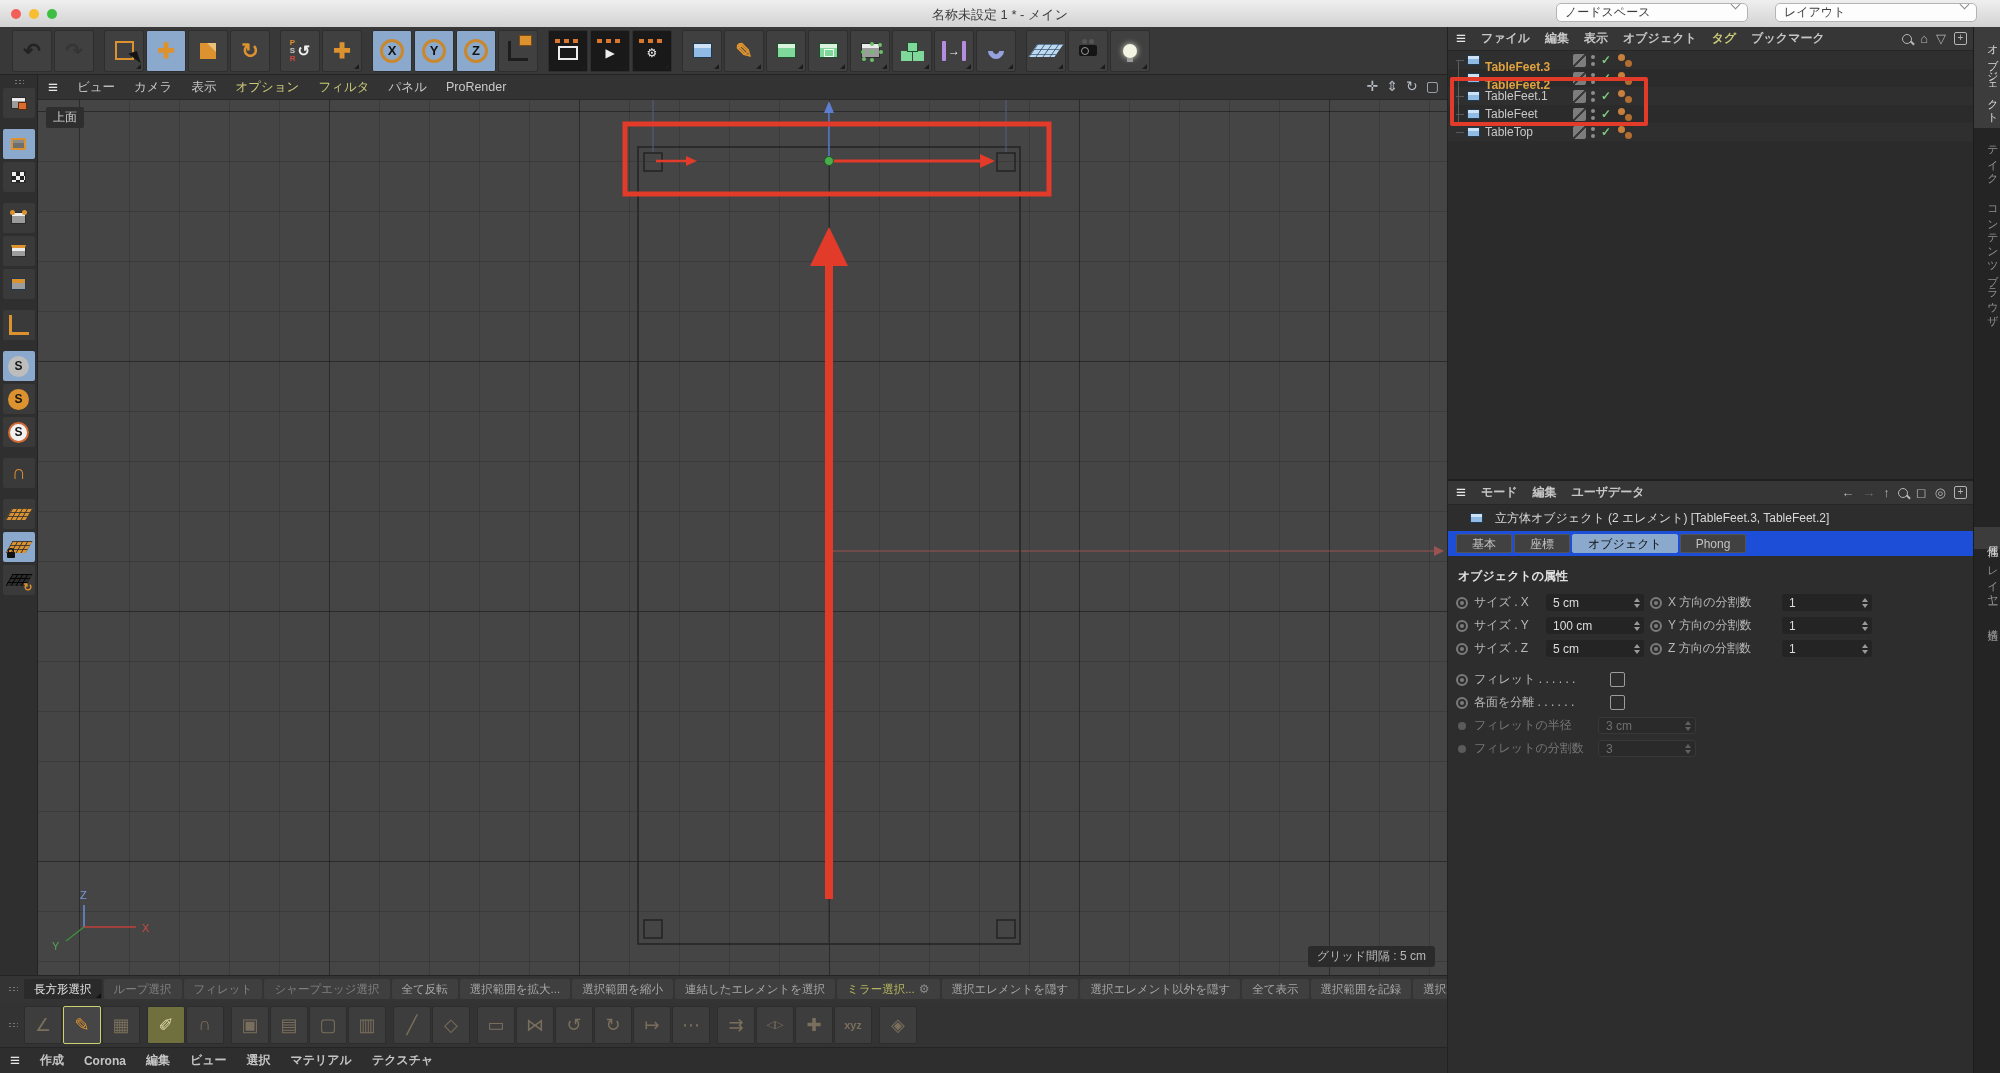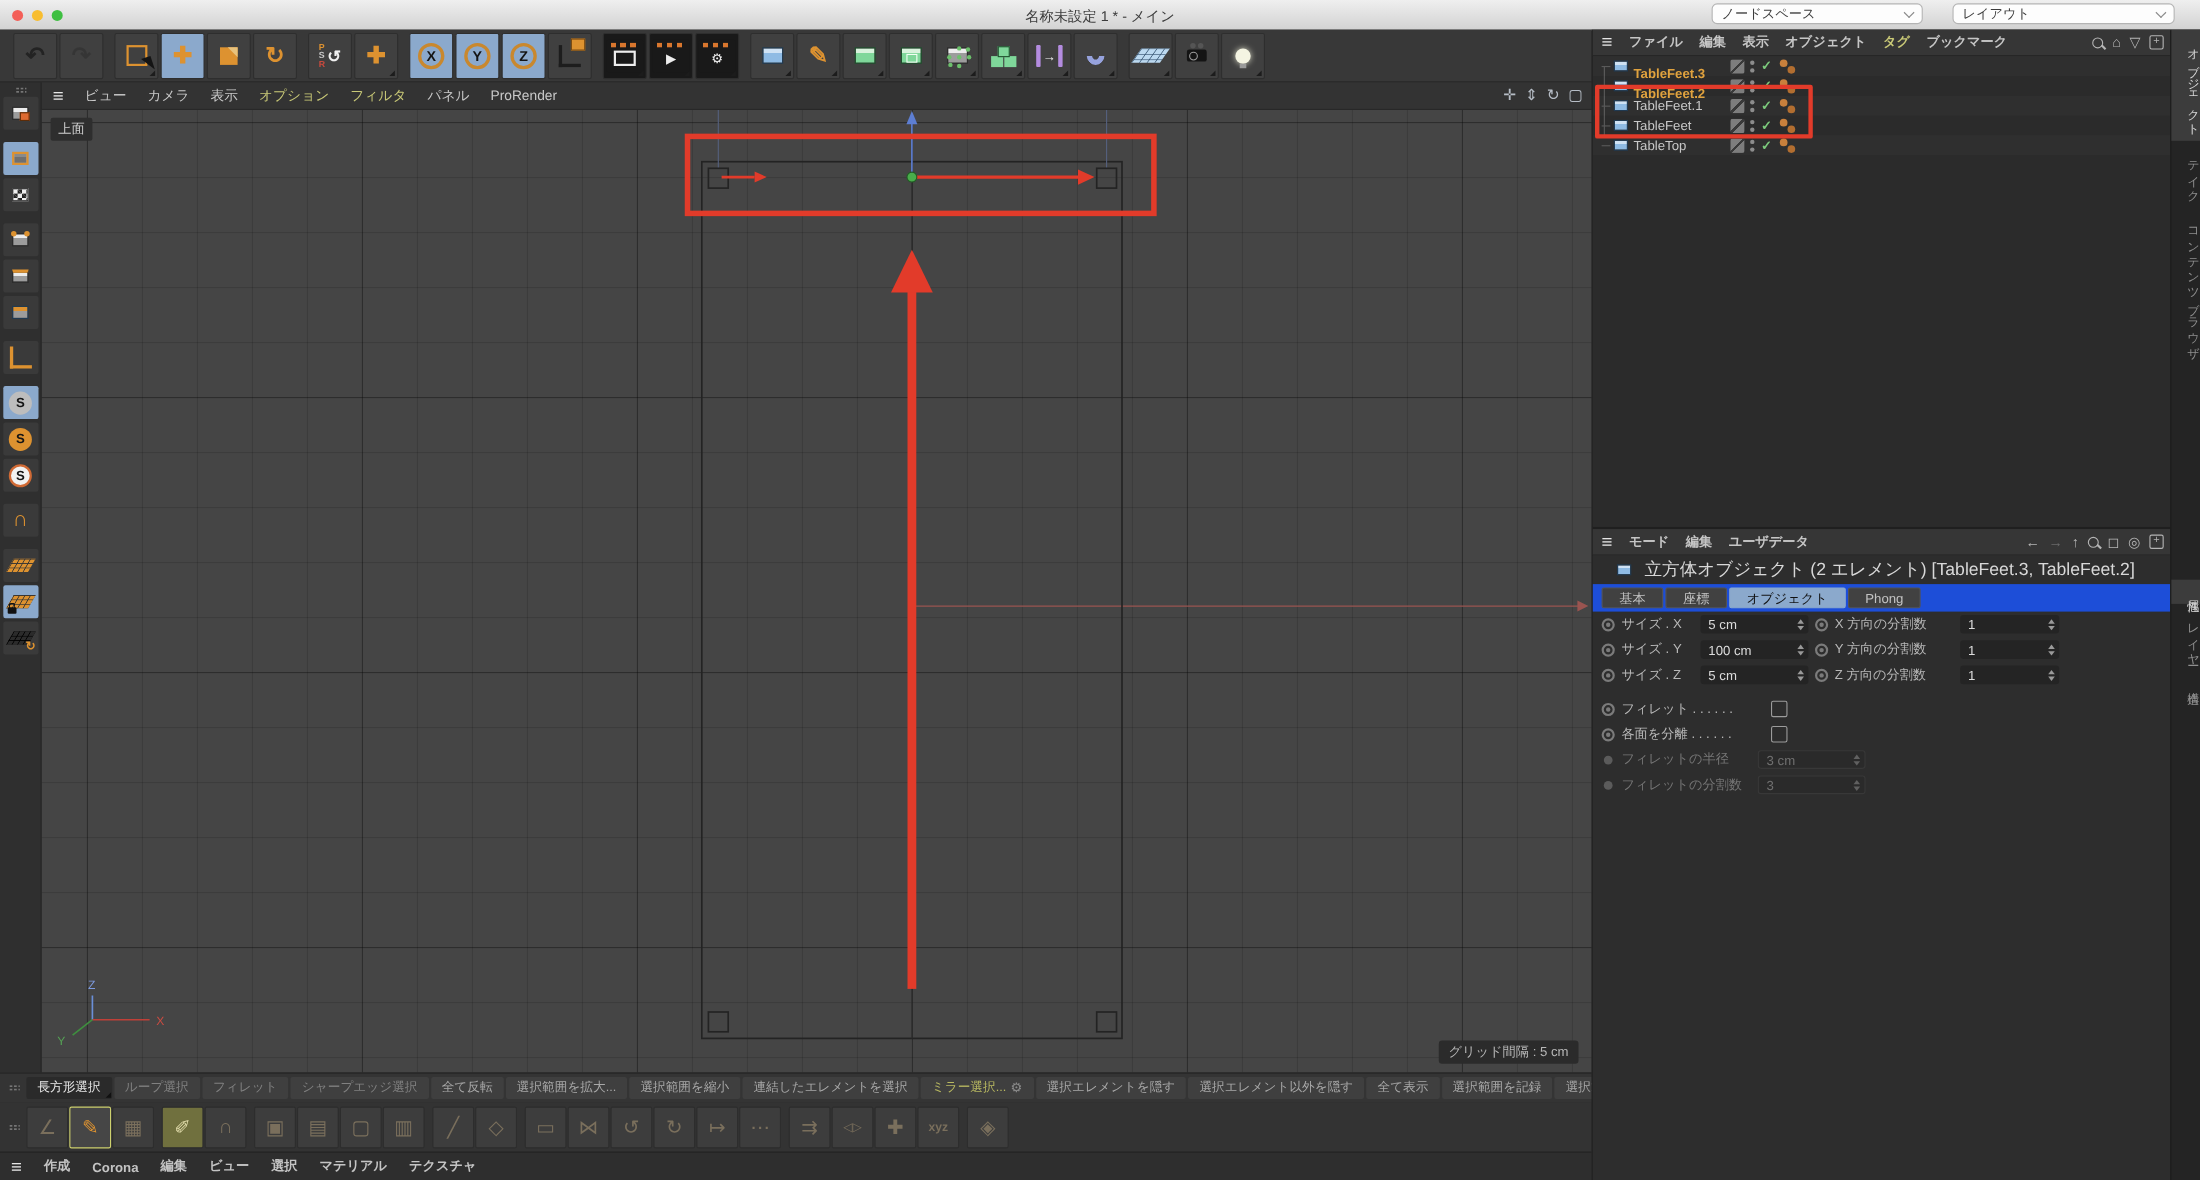--- a/index.html
+++ b/index.html
@@ -5,21 +5,21 @@
   html,body{margin:0;padding:0;background:#1e1e1e;}
   #app{position:relative;width:2000px;height:1073px;overflow:hidden;background:#2a2a2a;
        font-family:"Liberation Sans",sans-serif;-webkit-font-smoothing:antialiased;}
   
   #titlebar{position:absolute;left:0;top:0;width:2000px;height:27px;
     background:linear-gradient(#efefef,#d2d2d2);border-bottom:1px solid #8e8e8e;}
   .tl{position:absolute;top:9px;width:10px;height:10px;border-radius:50%;}
   .tl.r{left:11px;background:#f35f58;}.tl.y{left:29px;background:#f8bd30;}.tl.g{left:47px;background:#3ebf41;}
   #wtitle{position:absolute;left:0;right:0;top:6px;text-align:center;font-size:13px;color:#3c3c3c;}
   .ddl{position:absolute;top:3px;height:19px;background:#fdfdfd;border:1px solid #b4b4b4;border-radius:5px;
-    font-size:12px;color:#3c3c3c;display:flex;align-items:center;justify-content:space-between;padding:0 8px;box-sizing:border-box;font-family:Liberation Mono, monospace;}
+    font-size:12px;color:#3c3c3c;display:flex;justify-content:space-between;padding:0 8px;box-sizing:border-box;font-family:Liberation Mono, monospace;}
   #dd-node{left:1556px;width:192px}#dd-layout{left:1775px;width:202px}
   .chv{width:6px;height:6px;border-right:1.6px solid #8a8a8a;border-bottom:1.6px solid #8a8a8a;transform:rotate(45deg);margin-top:-3px;flex:none;}
   
   #toolbar{position:absolute;left:0;top:27px;width:1447px;height:48px;background:#383838;
     border-bottom:1px solid #232323;display:flex;align-items:center;padding-left:12px;box-sizing:border-box;}
   .tgrp{display:flex;gap:2px;margin-right:10px;}
   .tbtn{width:40px;height:42px;background:#404040;border:1px solid #2e2e2e;border-radius:2px;
     display:flex;align-items:center;justify-content:center;position:relative;box-sizing:border-box;}
   .tbtn.active{background:#8ba9cc;}
   .tbtn.dim .g{opacity:.35;}
@@ -144,21 +144,21 @@
   .orow.sel .nm{color:#e0a23e;font-weight:bold;margin-top:14px;}
   .qube.tiny{width:13px;height:10px;margin-right:5px;flex:none;}
   .tglsq{width:13px;height:13px;border-radius:2px;background:#7d7d7d;margin-right:5px;flex:none;
     background-image:linear-gradient(135deg,transparent 44%,#3a3a3a 44% 56%,transparent 56%);}
   .visd{width:4px;height:4px;border-radius:50%;background:#8c8c8c;box-shadow:0 7px 0 #8c8c8c;margin:-7px 6px 0 0;flex:none;}
   .chk{color:#7cc97c;font-size:12px;font-weight:bold;margin-right:7px;}
   .tagd{width:7px;height:7px;border-radius:50%;background:#c9803c;box-shadow:7px 6px 0 #b26e30;margin-top:-5px;flex:none;}
   #omtreeline{position:absolute;left:10px;top:9px;width:1px;height:63px;background:#5a5a5a;}
   #ombox{position:absolute;left:2px;top:26px;width:190px;height:41px;border:4px solid #e23b2a;border-radius:2px;z-index:5;}
   #omdivider{height:2px;background:#1f1f1f;}
-  #amtitle{height:26px;display:flex;align-items:center;gap:7px;padding-left:22px;font-size:16px;color:#d8d8d8;background:#2d2d2d;}
+  #amtitle{height:26px;display:flex;align-items:center;gap:7px;padding-left:22px;font-size:12px;color:#d8d8d8;background:#2d2d2d;}
   #amtabs{height:25px;display:flex;align-items:center;padding-left:8px;gap:2px;background:#1d4ed8;}
   .tab{height:19px;line-height:19px;padding:0 15px;background:#414141;border:1px solid #535353;border-radius:2px;
     color:#c2c2c2;font-size:12px;box-sizing:border-box;}
   .tab.active{background:#8ba9cc;border-color:#8ba9cc;color:#111;}
   #amsec{font-size:12px;font-weight:bold;color:#e2e2e2;padding:12px 0 6px 10px;}
   .frow{display:flex;align-items:center;height:23px;padding-left:8px;gap:6px;font-size:12px;color:#b8b8b8;}
   .kf{width:12px;height:12px;border:2px solid #7b7b7b;border-radius:50%;position:relative;box-sizing:border-box;flex:none;}
   .kf::after{content:'';position:absolute;left:2px;top:2px;width:4px;height:4px;border-radius:50%;background:#7b7b7b;}
   .kf.dis{width:8px;height:8px;border:none;background:#5b5b5b;margin:0 2px;}
   .kf.dis::after{display:none;}
@@ -608,20 +608,21 @@
     <div id="amtitle">
       <span class="qube tiny"></span>
       <span>立方体オブジェクト (2 エレメント) [TableFeet.3, TableFeet.2]</span>
     </div>
     <div id="amtabs">
       <span class="tab">基本</span>
       <span class="tab">座標</span>
       <span class="tab active">オブジェクト</span>
       <span class="tab">Phong</span>
     </div>
+    <div id="amsec">オブジェクトの属性</div>
     <div class="frow">
       <span class="kf"></span>
       <span class="flab">サイズ . X</span>
       <span class="fin">
           <span>5 cm</span>
           <span class="stp">
             <i class="up"></i>
             <i class="dn"></i>
           </span>
         </span>

